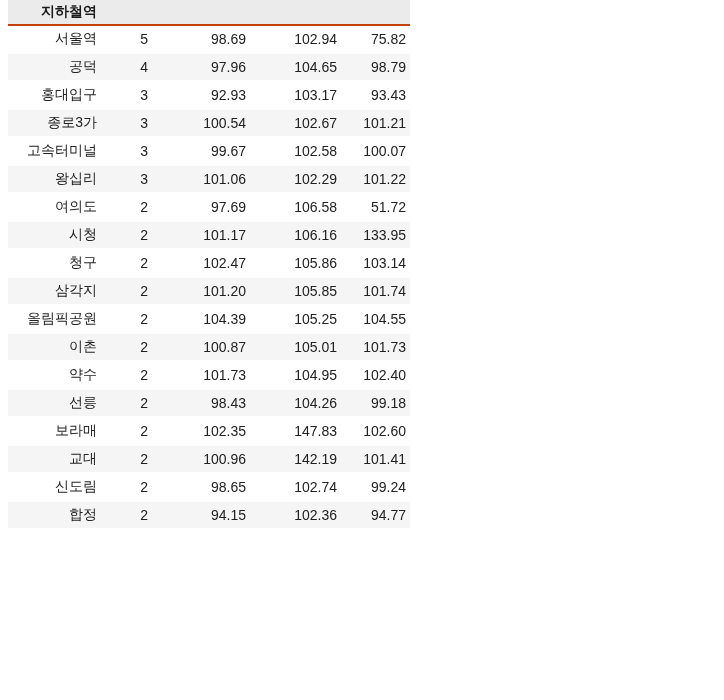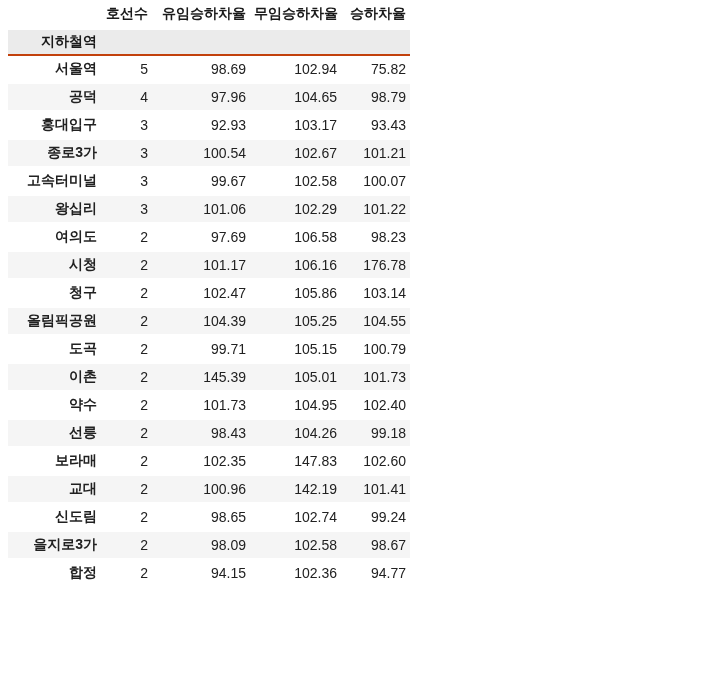--- a/index.html
+++ b/index.html
@@ -44,47 +44,40 @@
     border-bottom: 2px solid #c2410c;
     font-weight: bold;
     color: var(--header-text-color, #1a1a1a);
   }
   tbody tr th,
   tbody tr td {
     height: 28px;
     border-bottom: 2px solid #ffffff;
   }
   tbody tr th {
-    font-weight: bold;
+    font-weight: normal;
   }
   tbody tr:nth-child(even) th,
   tbody tr:nth-child(even) td {
     background: var(--stripe-color, #f5f5f5);
   }
 </style>
 </head>
 <body>
 
 <div class="screen">
   <table class="dataframe">
     <colgroup>
       <col style="width:93px">
       <col style="width:51px">
       <col style="width:98px">
       <col style="width:91px">
       <col style="width:69px">
     </colgroup>
     <thead>
-      <tr class="col-header-row">
-        <th class="blank"></th>
-        <th>호선수</th>
-        <th>유임승하차율</th>
-        <th>무임승하차율</th>
-        <th>승하차율</th>
-      </tr>
       <tr class="index-name-row">
         <th>지하철역</th>
         <th></th>
         <th></th>
         <th></th>
         <th></th>
       </tr>
     </thead>
     <tbody>
         <tr>
@@ -127,54 +120,54 @@
           <td>3</td>
           <td>101.06</td>
           <td>102.29</td>
           <td>101.22</td>
         </tr>
         <tr>
           <th>여의도</th>
           <td>2</td>
           <td>97.69</td>
           <td>106.58</td>
-          <td>98.23</td>
+          <td>51.72</td>
         </tr>
         <tr>
           <th>시청</th>
           <td>2</td>
           <td>101.17</td>
           <td>106.16</td>
-          <td>176.78</td>
+          <td>133.95</td>
         </tr>
         <tr>
           <th>청구</th>
           <td>2</td>
           <td>102.47</td>
           <td>105.86</td>
           <td>103.14</td>
         </tr>
         <tr>
+          <th>삼각지</th>
+          <td>2</td>
+          <td>101.20</td>
+          <td>105.85</td>
+          <td>101.74</td>
+        </tr>
+        <tr>
           <th>올림픽공원</th>
           <td>2</td>
           <td>104.39</td>
           <td>105.25</td>
           <td>104.55</td>
         </tr>
         <tr>
-          <th>도곡</th>
-          <td>2</td>
-          <td>99.71</td>
-          <td>105.15</td>
-          <td>100.79</td>
-        </tr>
-        <tr>
           <th>이촌</th>
           <td>2</td>
-          <td>145.39</td>
+          <td>100.87</td>
           <td>105.01</td>
           <td>101.73</td>
         </tr>
         <tr>
           <th>약수</th>
           <td>2</td>
           <td>101.73</td>
           <td>104.95</td>
           <td>102.40</td>
         </tr>
@@ -198,27 +191,20 @@
           <td>100.96</td>
           <td>142.19</td>
           <td>101.41</td>
         </tr>
         <tr>
           <th>신도림</th>
           <td>2</td>
           <td>98.65</td>
           <td>102.74</td>
           <td>99.24</td>
-        </tr>
-        <tr>
-          <th>을지로3가</th>
-          <td>2</td>
-          <td>98.09</td>
-          <td>102.58</td>
-          <td>98.67</td>
         </tr>
         <tr>
           <th>합정</th>
           <td>2</td>
           <td>94.15</td>
           <td>102.36</td>
           <td>94.77</td>
         </tr>
       </tbody>
   </table>

